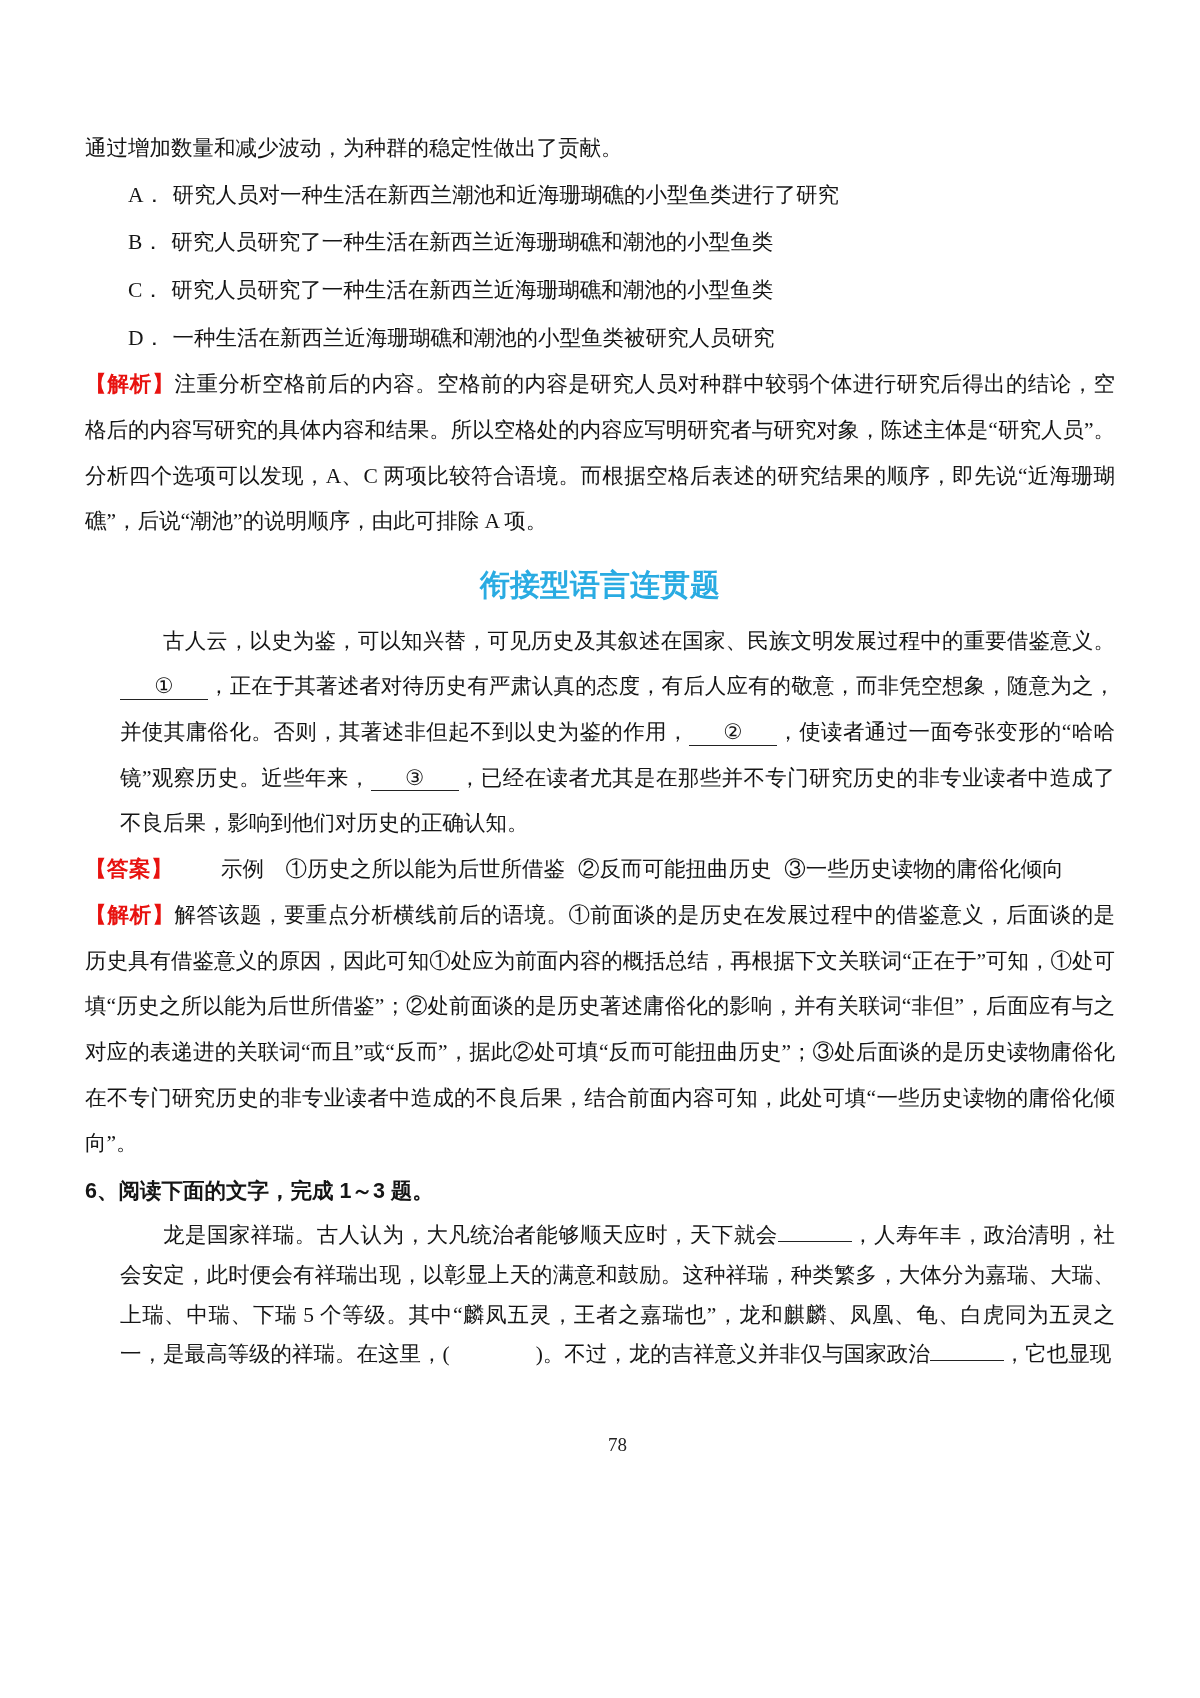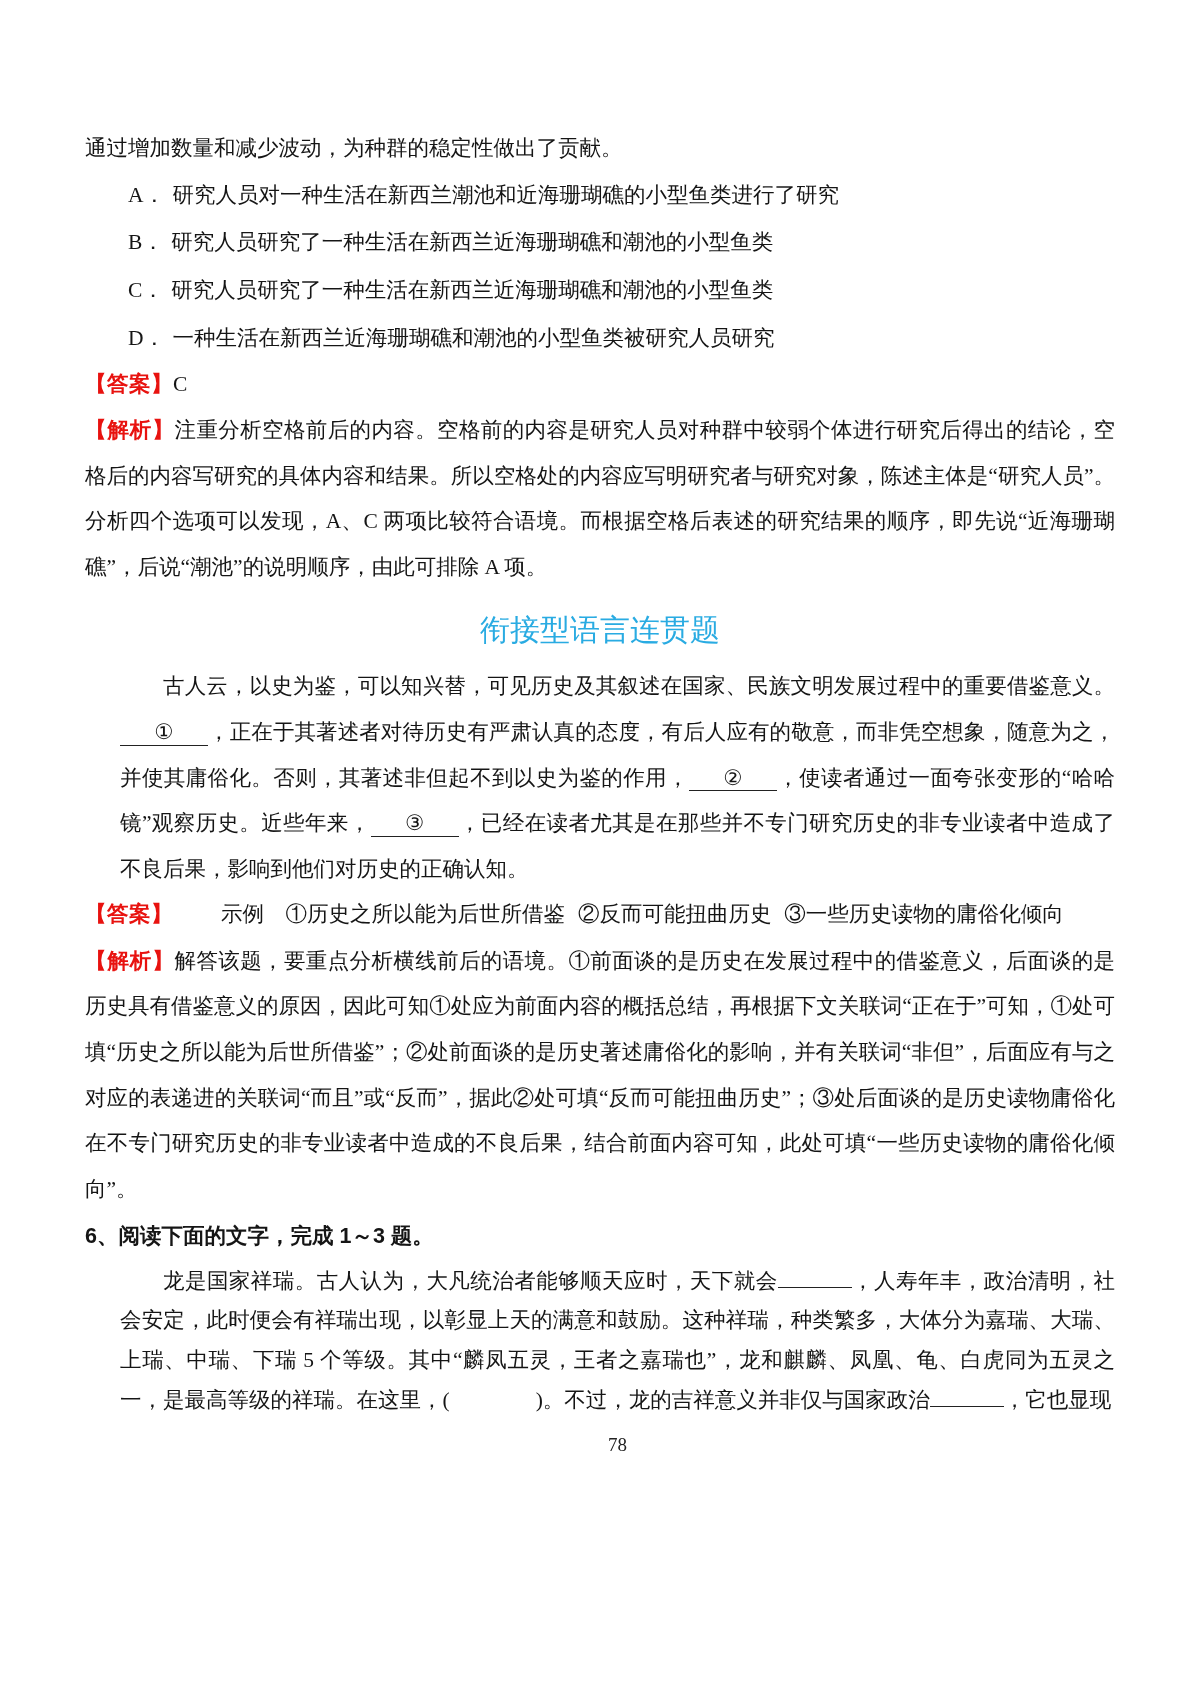--- a/index.html
+++ b/index.html
@@ -37,21 +37,21 @@
   .marker {
     color: var(--answer-red, #e8120f);
     font-weight: bold;
     font-family: "Liberation Sans", "DejaVu Sans", sans-serif;
     letter-spacing: 0.5px;
   }
   .heading {
     margin: 16px 0 10px 0;
     text-align: center;
     font-family: "Liberation Sans", "DejaVu Sans", sans-serif;
-    font-weight: normal;
+    font-weight: bold;
     font-size: 30px;
     line-height: 1.6;
     color: var(--heading-blue, #29abe2);
   }
   .hang {
     padding-left: 2em;
     text-indent: -2em;
   }
   .indent {
     text-indent: 2em;
@@ -100,21 +100,20 @@
 
   <p class="para">通过增加数量和减少波动，为种群的稳定性做出了贡献。</p>
 
   <div>
     <p class="option-line"><span class="option-label">A．</span><span>研究人员对一种生活在新西兰潮池和近海珊瑚礁的小型鱼类进行了研究</span></p>
     <p class="option-line"><span class="option-label">B．</span><span>研究人员研究了一种生活在新西兰近海珊瑚礁和潮池的小型鱼类</span></p>
     <p class="option-line"><span class="option-label">C．</span><span>研究人员研究了一种生活在新西兰近海珊瑚礁和潮池的小型鱼类</span></p>
     <p class="option-line"><span class="option-label">D．</span><span>一种生活在新西兰近海珊瑚礁和潮池的小型鱼类被研究人员研究</span></p>
   </div>
 
-  <p class="para"><span class="marker">【答案】</span><span>C</span></p>
 
   <p class="para"><span class="marker">【解析】</span><span>注重分析空格前后的内容。空格前的内容是研究人员对种群中较弱个体进行研究后得出的结论，空格后的内容写研究的具体内容和结果。所以空格处的内容应写明研究者与研究对象，陈述主体是“研究人员”。分析四个选项可以发现，A、C 两项比较符合语境。而根据空格后表述的研究结果的顺序，即先说“近海珊瑚礁”，后说“潮池”的说明顺序，由此可排除 A 项。</span></p>
 
   <h2 class="heading">衔接型语言连贯题</h2>
 
 
   <p class="para indent">古人云，以史为鉴，可以知兴替，可见历史及其叙述在国家、民族文明发展过程中的重要借鉴意义。<span class="blank">①</span>，正在于其著述者对待历史有严肃认真的态度，有后人应有的敬意，而非凭空想象，随意为之，并使其庸俗化。否则，其著述非但起不到以史为鉴的作用，<span class="blank">②</span>，使读者通过一面夸张变形的“哈哈镜”观察历史。近些年来，<span class="blank">③</span>，已经在读者尤其是在那些并不专门研究历史的非专业读者中造成了不良后果，影响到他们对历史的正确认知。</p>
 
   <p class="para"><span class="marker">【答案】</span><span class="sans-strong">示例　①历史之所以能为后世所借鉴 ②反而可能扭曲历史 ③一些历史读物的庸俗化倾向</span></p>
 

